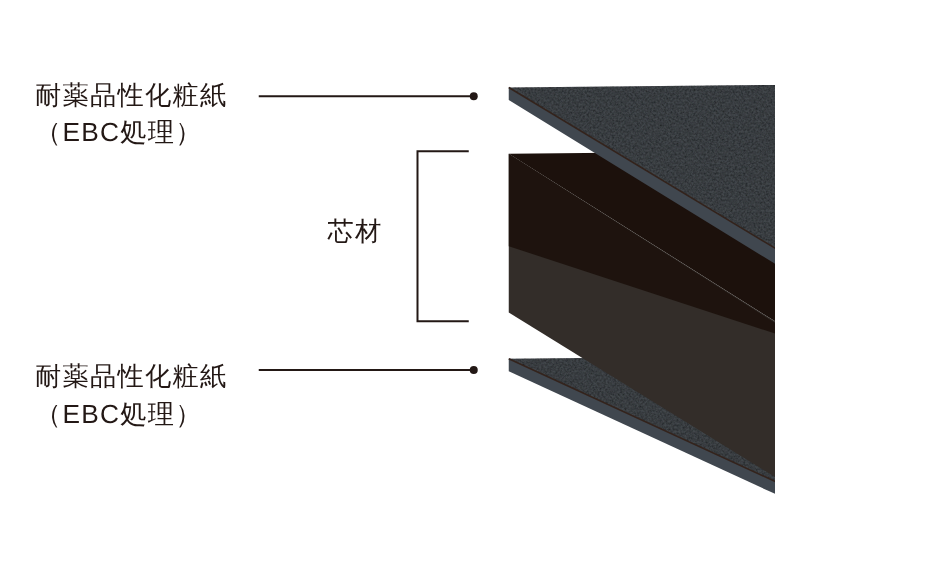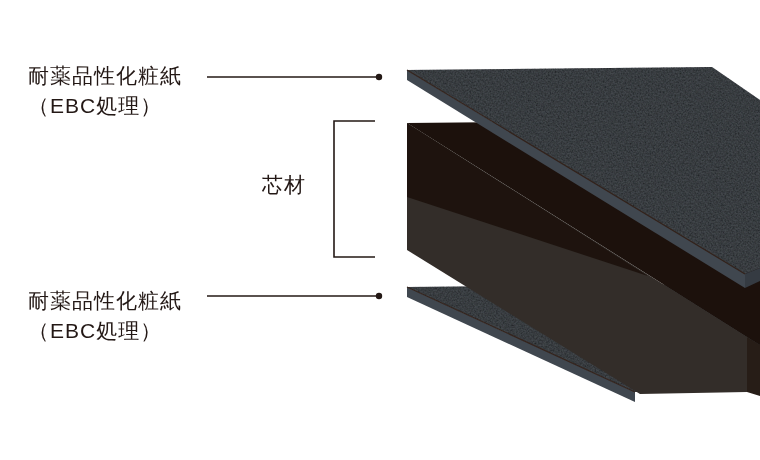--- a/index.html
+++ b/index.html
@@ -2,21 +2,21 @@
 <html><head>
 <meta charset="utf-8">
 <style>
   html, body {
     margin: 0;
     padding: 0;
     background: #ffffff;
   }
   .stage {
     position: relative;
-    width: 760px;
+    width: 620px;
     height: 460px;
     background: #ffffff;
     overflow: hidden;
     font-family: "Liberation Sans", sans-serif;
   }
   svg { display: block; }
   text {
     font-family: "Liberation Sans", sans-serif;
     font-weight: 500;
     letter-spacing: 1px;

